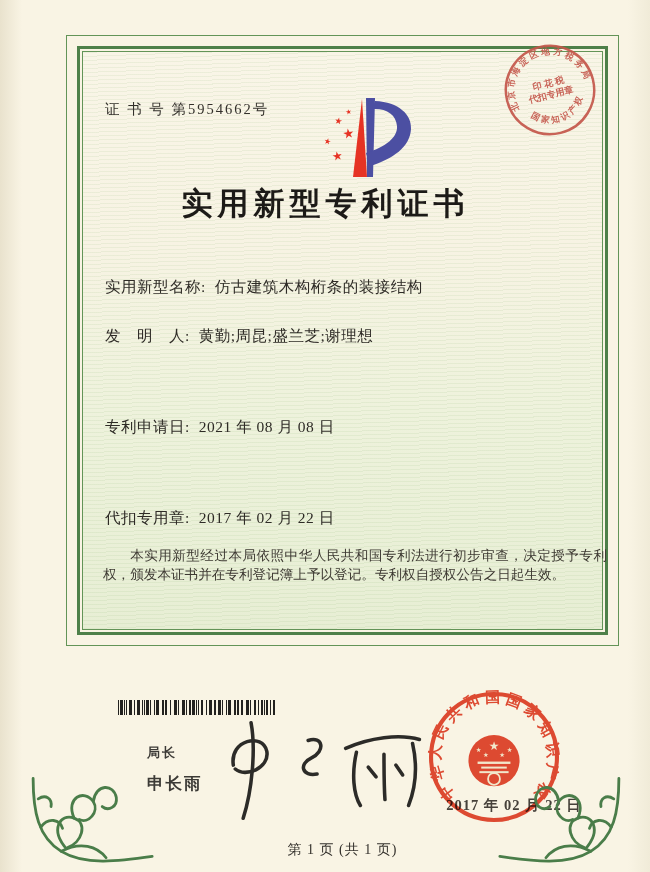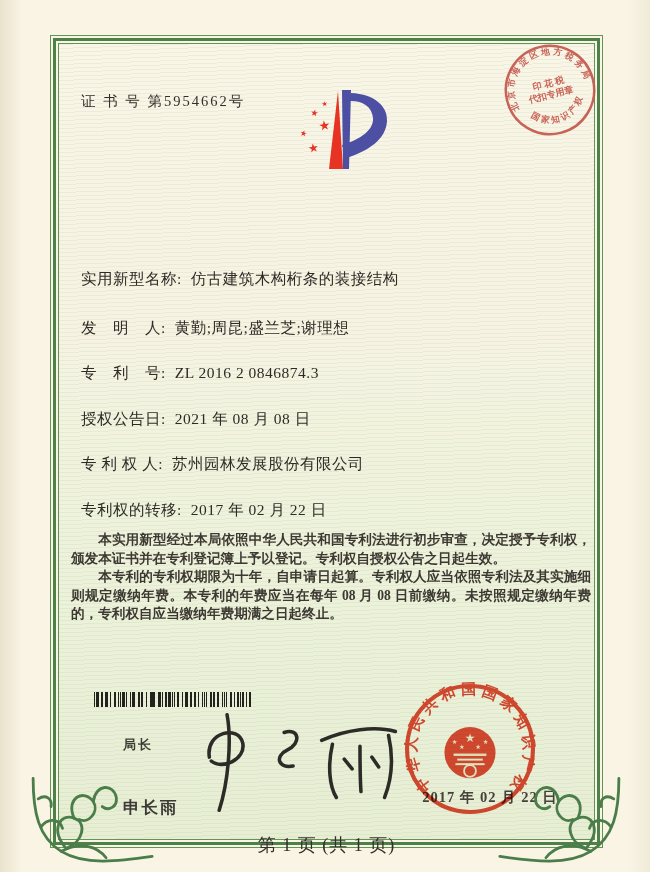--- a/index.html
+++ b/index.html
@@ -6,54 +6,54 @@
   body{
     width:650px;height:872px;overflow:hidden;
     font-family:"Liberation Serif","DejaVu Serif",serif;
     background:#efe9d6;
   }
   .page{
     position:relative;width:650px;height:872px;
     background:linear-gradient(90deg,#e9e2cd 0,#f9f4e4 22px,#f9f4e4 628px,#f0ebd8 650px);
   }
   
-  .panel{position:absolute;left:50px;top:35px;width:553px;height:813px;box-sizing:border-box;
-    border:1px solid #639457;padding:2px;}
+  .panel{position:absolute;left:66px;top:35px;width:553px;height:611px;box-sizing:border-box;
+    border:1px solid #639457;padding:10px;}
   .panel-mid{height:100%;box-sizing:border-box;border:3px solid #4e8049;padding:2px;}
   .panel-in{height:100%;box-sizing:border-box;border:1px solid #639457;position:relative;
     background:
       repeating-linear-gradient(178deg, rgba(120,170,95,0.10) 0 1px, rgba(0,0,0,0) 1px 4px),
       linear-gradient(180deg,#f9f5e7 0%,#f7f3e3 34%,#eef2dc 62%,#e7eed4 100%);
   }
   .content{position:absolute;left:0;top:0;right:0;bottom:0;}
   .cert-no{position:absolute;left:22px;top:48px;font-size:14.5px;letter-spacing:2px;color:#33302b;}
   .logo{position:absolute;left:226px;top:40px;width:112px;height:90px;}
   .cert-title{position:absolute;left:0;right:0;top:131px;text-align:center;padding-right:34px;
     font-size:31px;font-weight:600;letter-spacing:5px;color:#1c1a17;}
   .field-row{position:absolute;left:22px;font-size:15.5px;color:#2e2b26;letter-spacing:.5px;white-space:nowrap;}
   .field-label{font-weight:500;}
   .field-value{margin-left:9px;font-weight:500;}
   .row0{top:225px}.row1{top:274px}.row2{top:319px}.row3{top:365px}.row4{top:410px}.row5{top:456px}
   .body-text{position:absolute;left:12px;top:487px;width:520px;color:#3d3932;
     font-size:13.6px;line-height:18.6px;text-align:justify;}
-  .body-text p{margin:0;text-indent:2em;font-weight:bold;}
+  .body-text p{margin:8px;text-indent:2em;}
   .barcode{position:absolute;left:35px;top:648px;width:160px;height:15px;
     background-image:
       repeating-linear-gradient(90deg,#23221f 0 1.5px,rgba(0,0,0,0) 1.5px 4px),
       repeating-linear-gradient(90deg,rgba(0,0,0,0) 0 2px,#23221f 2px 3.5px,rgba(0,0,0,0) 3.5px 9px),
       repeating-linear-gradient(90deg,#23221f 0 1px,rgba(0,0,0,0) 1px 6.5px);}
   .official-title{position:absolute;left:64px;top:692px;font-family:"Liberation Sans","DejaVu Sans",sans-serif;
     font-size:13px;font-weight:600;color:#3c3a36;letter-spacing:2px;}
   .official-name{position:absolute;left:64px;top:721px;font-family:"Liberation Sans","DejaVu Sans",sans-serif;
-    font-size:16.5px;font-weight:600;color:#3c3a36;letter-spacing:2px;margin-top:32px;}
+    font-size:16.5px;font-weight:600;color:#3c3a36;letter-spacing:2px;}
   .signature{position:absolute;left:122px;top:656px;width:228px;height:128px;}
   .seal{position:absolute;left:338px;top:632px;width:146px;height:146px;mix-blend-mode:multiply;opacity:.96;}
   .seal-date{position:absolute;left:346px;top:744px;width:170px;font-size:14.5px;font-weight:600;
     color:#46413a;letter-spacing:1px;text-align:center;}
-  .footer{position:absolute;left:0;right:0;top:789px;text-align:center;font-size:18px;color:#33302b;letter-spacing:1px;}
+  .footer{position:absolute;left:0;right:0;top:789px;text-align:center;font-size:14px;color:#33302b;letter-spacing:1px;}
   .tax-stamp{position:absolute;left:502px;top:42px;width:96px;height:96px;transform:rotate(-14deg);opacity:.92;}
   .flourish{position:absolute;width:132px;height:128px;}
   .flourish.left{left:26px;top:740px;}
   .flourish.right{left:494px;top:740px;transform:scaleX(-1);}
   svg text{font-family:"Liberation Serif","DejaVu Serif",serif;}
 </style>
 </head>
 <body>
 
 <div class="page">
@@ -69,43 +69,37 @@
         <polygon points="53,7 44,85 58,85" fill="#e63324"></polygon>
         <polygon points="57,6 66,6 64,85 58,85" fill="#4c4fa2"></polygon>
         <path d="M66,9 C90,10 103,23 102,37 C101,55 84,67 61,74 L57,61 C77,55 89,45 88,34 C87,22 77,16 63,17 Z" fill="#4c4fa2"></path>
         <text x="40" y="22" font-size="7" fill="#e63324" text-anchor="middle" transform="rotate(-12 40 22)">★</text>
         <text x="29" y="32" font-size="9" fill="#e63324" text-anchor="middle" transform="rotate(10 29 32)">★</text>
         <text x="40" y="46" font-size="13" fill="#e63324" text-anchor="middle" transform="rotate(-8 40 46)">★</text>
         <text x="18" y="52" font-size="8" fill="#e63324" text-anchor="middle" transform="rotate(12 18 52)">★</text>
         <text x="29" y="68" font-size="12" fill="#e63324" text-anchor="middle" transform="rotate(-10 29 68)">★</text>
       </svg>
 
+      <div class="cert-title">实用新型专利证书</div>
 
       <div class="field-row row0">
         <span class="field-label">实用新型名称:</span><span class="field-value">仿古建筑木构桁条的装接结构</span>
       </div>
       <div class="field-row row1">
         <span class="field-label">发　明　人:</span><span class="field-value">黄勤;周昆;盛兰芝;谢理想</span>
       </div>
-      <div class="field-row row2">
-        <span class="field-label">专　利　号:</span><span class="field-value">ZL 2016 2 0846874.3</span>
-      </div>
       <div class="field-row row3">
-        <span class="field-label">授权公告日:</span><span class="field-value">2021 年 08 月 08 日</span>
-      </div>
-      <div class="field-row row4">
-        <span class="field-label">专 利 权 人:</span><span class="field-value">苏州园林发展股份有限公司</span>
+        <span class="field-label">专利申请日:</span><span class="field-value">2021 年 08 月 08 日</span>
       </div>
       <div class="field-row row5">
-        <span class="field-label">专利权的转移:</span><span class="field-value">2017 年 02 月 22 日</span>
+        <span class="field-label">代扣专用章:</span><span class="field-value">2017 年 02 月 22 日</span>
       </div>
 
       <div class="body-text">
         <p>本实用新型经过本局依照中华人民共和国专利法进行初步审查，决定授予专利权，颁发本证书并在专利登记簿上予以登记。专利权自授权公告之日起生效。</p>
-        <p>本专利的专利权期限为十年，自申请日起算。专利权人应当依照专利法及其实施细则规定缴纳年费。本专利的年费应当在每年 08 月 08 日前缴纳。未按照规定缴纳年费的，专利权自应当缴纳年费期满之日起终止。</p>
       </div>
 
       <div class="barcode"></div>
 
       <div class="official-title">局长</div>
       <div class="official-name">申长雨</div>
 
       <svg class="signature" viewBox="0 0 230 130">
         <g fill="none" stroke="#2c2b28" stroke-width="3.6" stroke-linecap="round">
           <path d="M28,58 C24,32 58,25 62,44 C65,61 40,71 30,62"></path>

